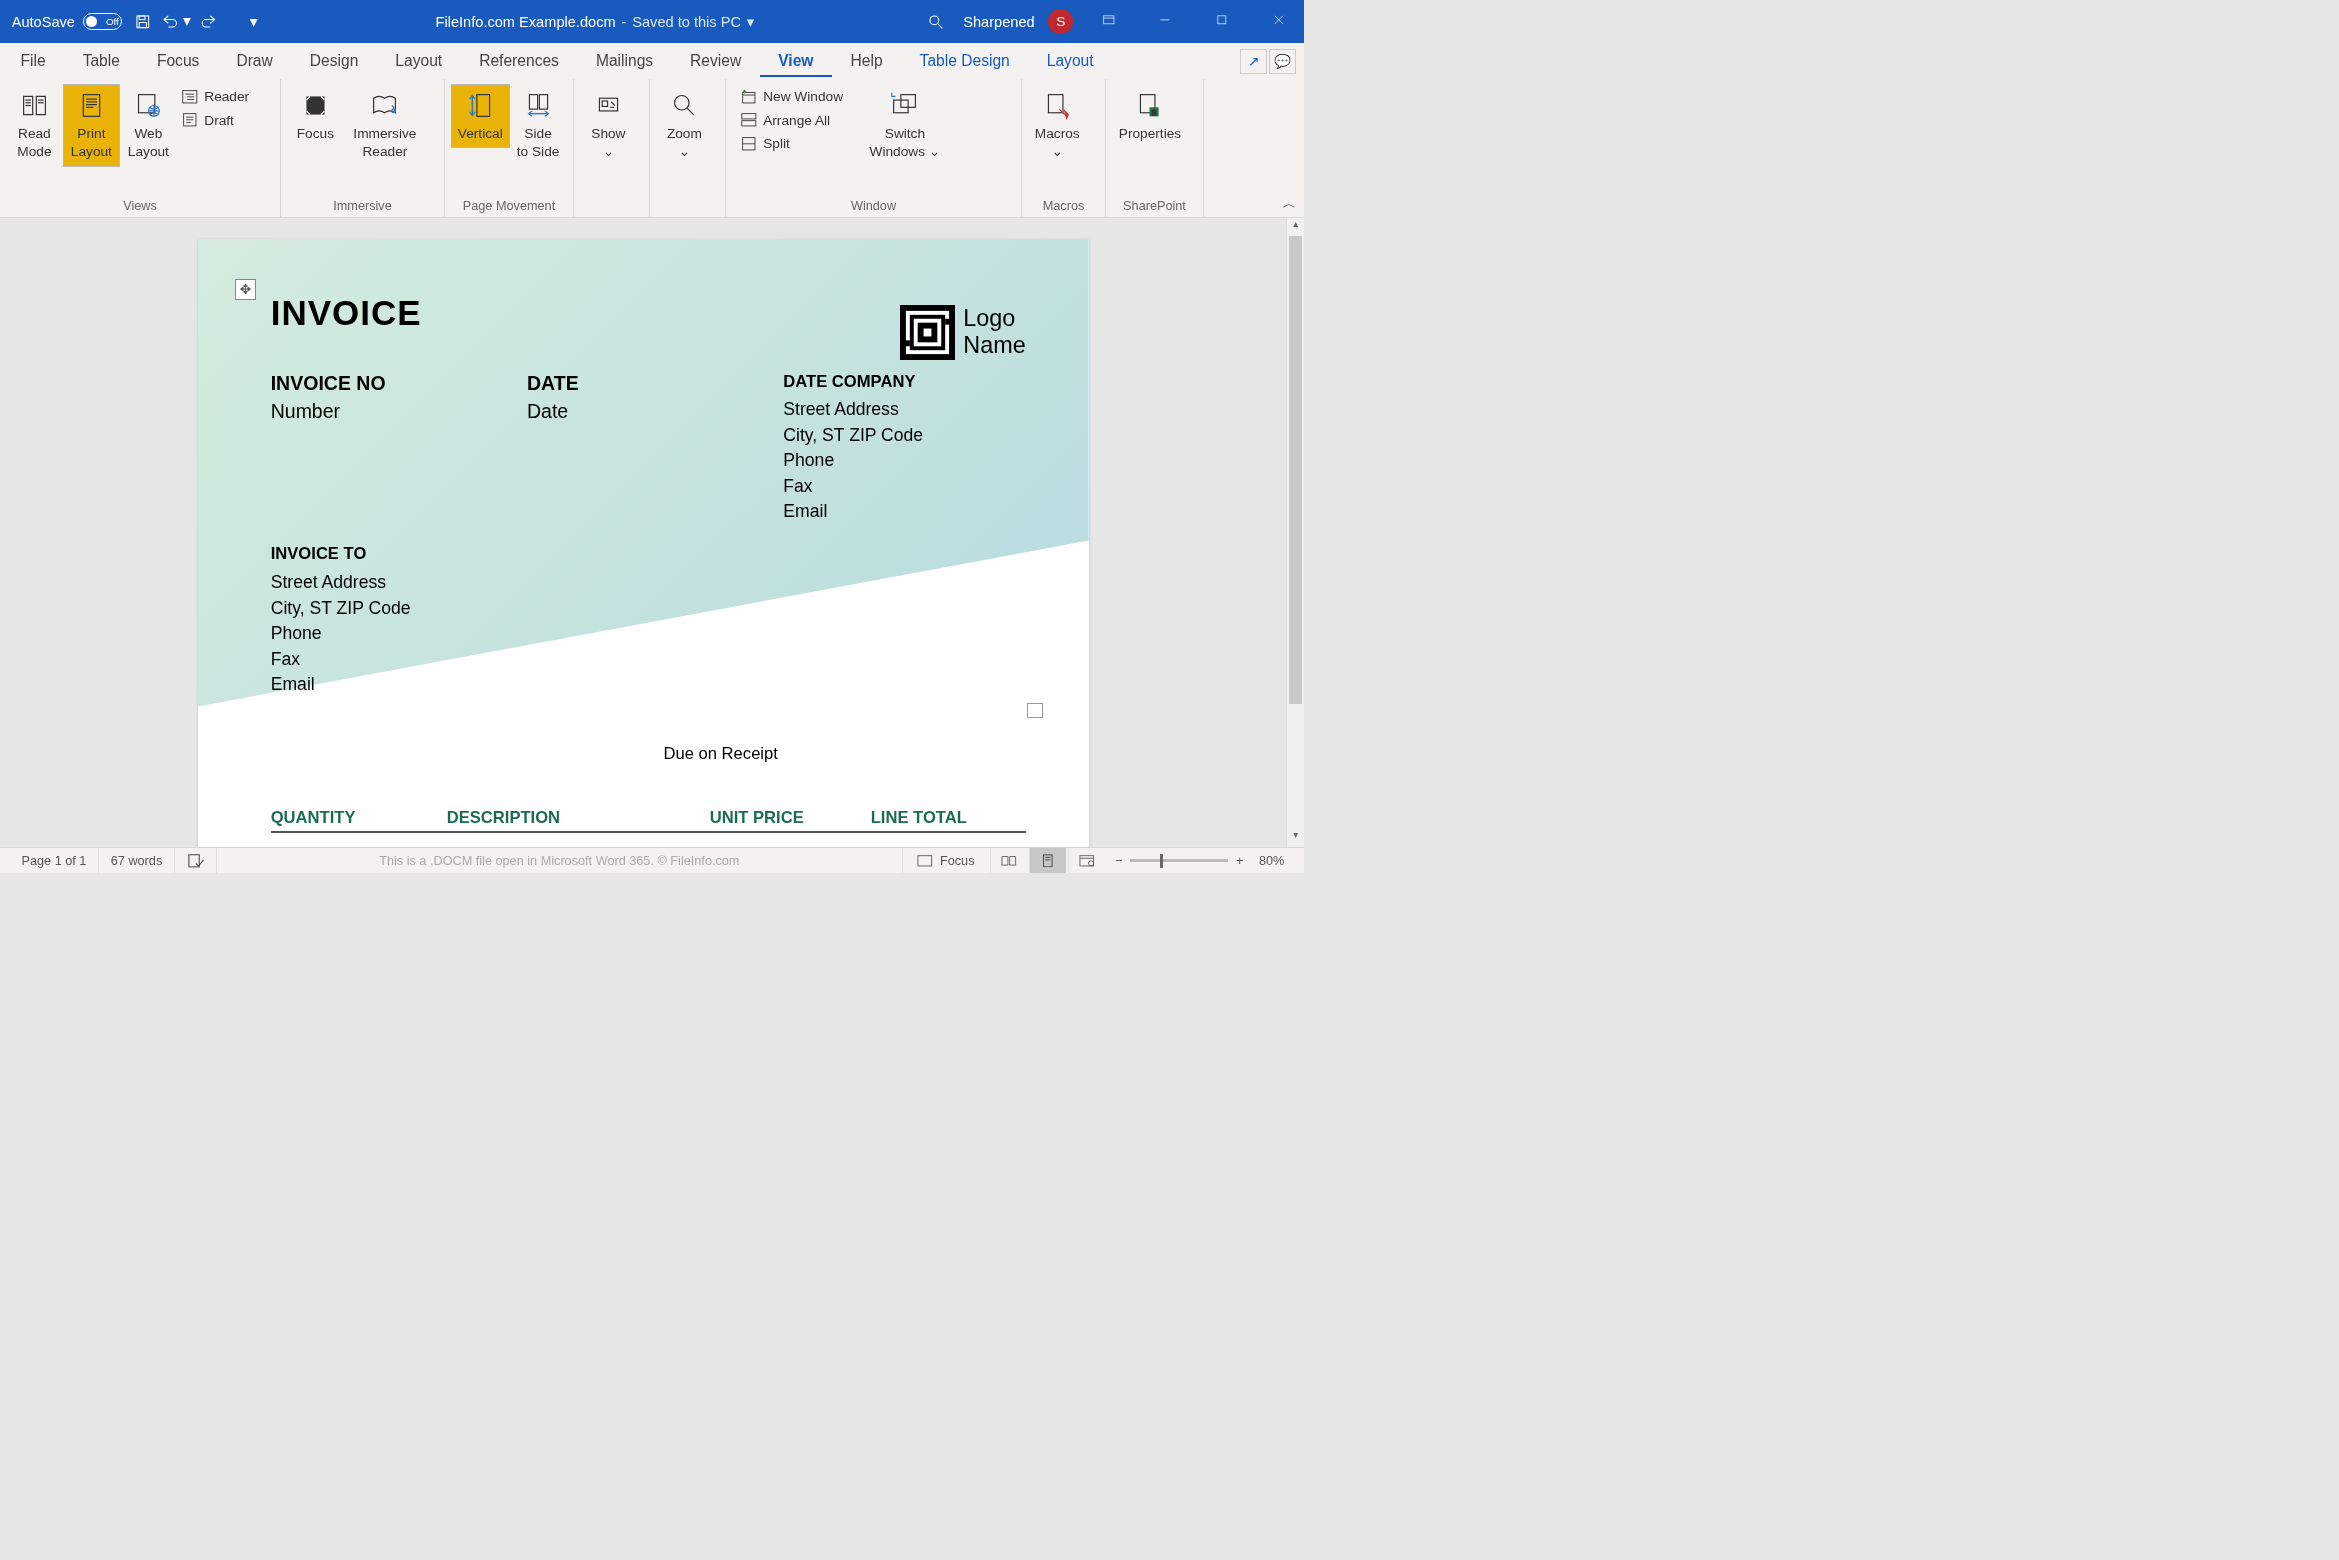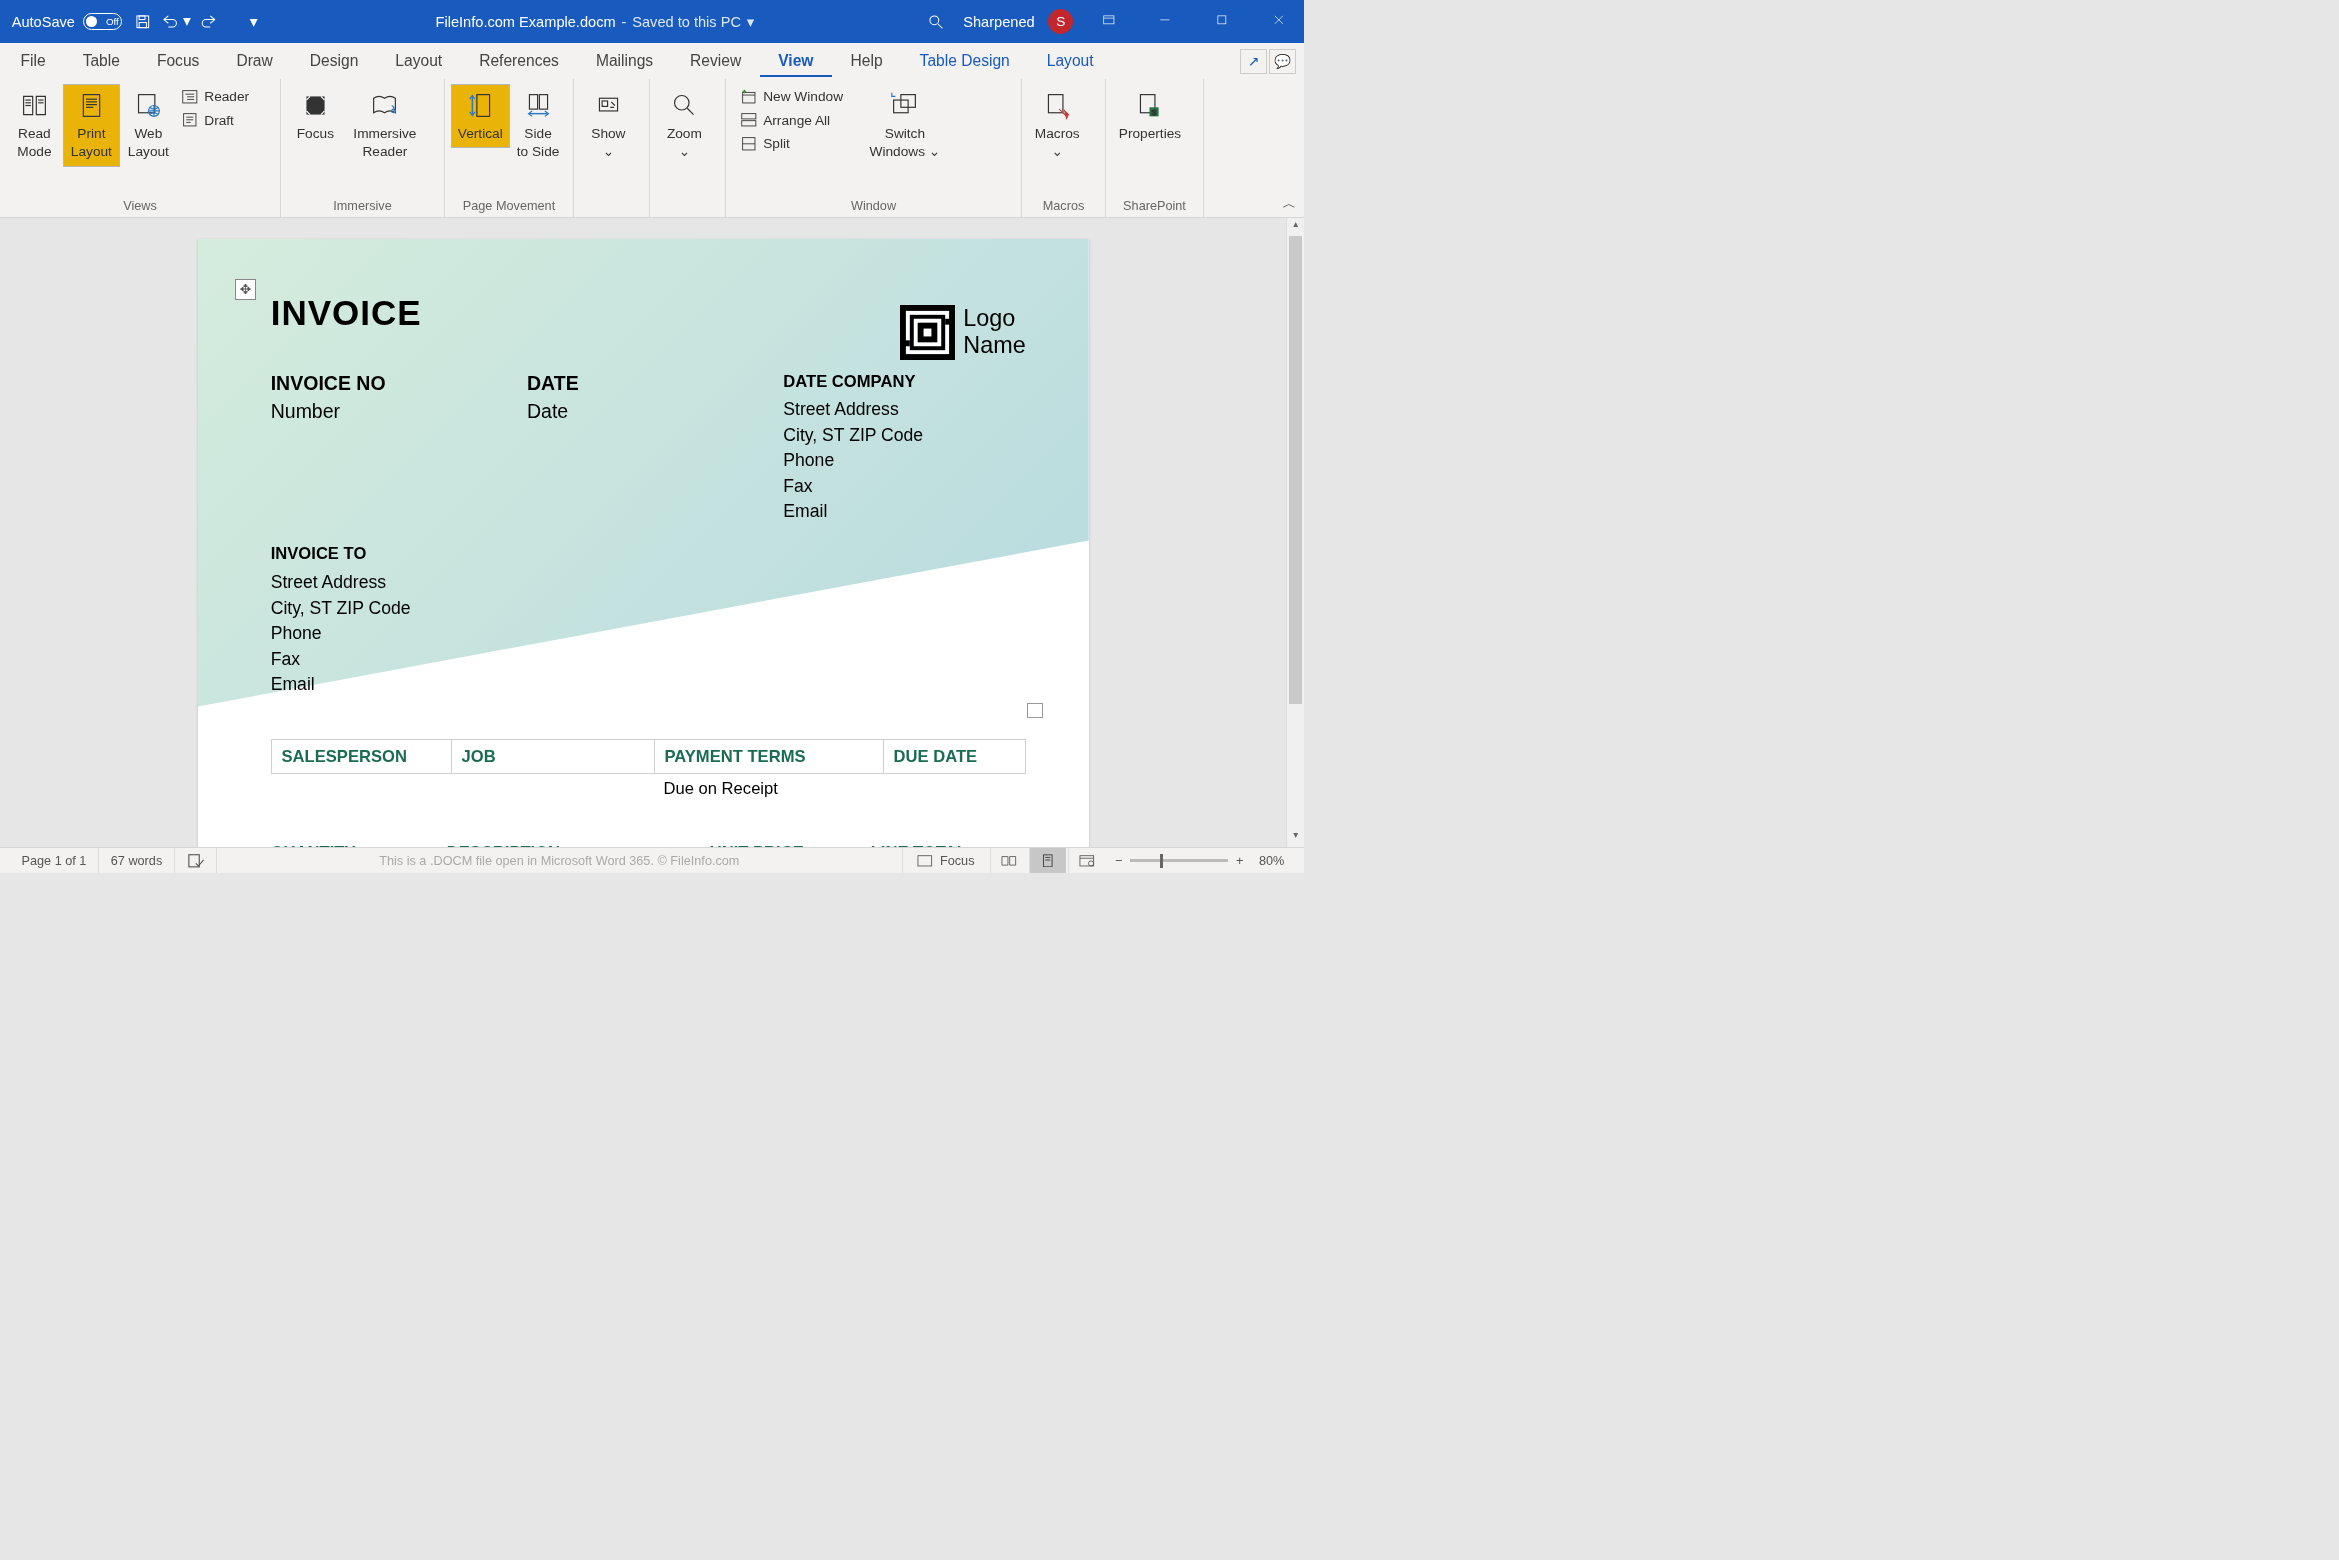--- a/index.html
+++ b/index.html
@@ -447,26 +447,20 @@
       </div>
       <div style="margin-top:19.5px;">
         <div class="label" style="font-size:16.6px;">INVOICE TO</div>
         <div class="info-line">Street Address</div>
         <div class="info-line">City, ST ZIP Code</div>
         <div class="info-line">Phone</div>
         <div class="info-line">Fax</div>
         <div class="info-line">Email</div>
       </div>
       <div class="tbl" style="margin-top:41px;">
-        <div class="tbl-head">
-          <div class="th1">SALESPERSON</div>
-          <div class="th2">JOB</div>
-          <div class="th3">PAYMENT TERMS</div>
-          <div class="th4">DUE DATE</div>
-        </div>
         <div class="tbl-row">
           <div class="th1"></div>
             <div class="th2"></div>
           <div class="th3">Due on Receipt</div>
             <div class="th4"></div>
         </div>
       </div>
       <div class="tbl-head2">
         <div class="tq">QUANTITY</div>
         <div class="td">DESCRIPTION</div>

